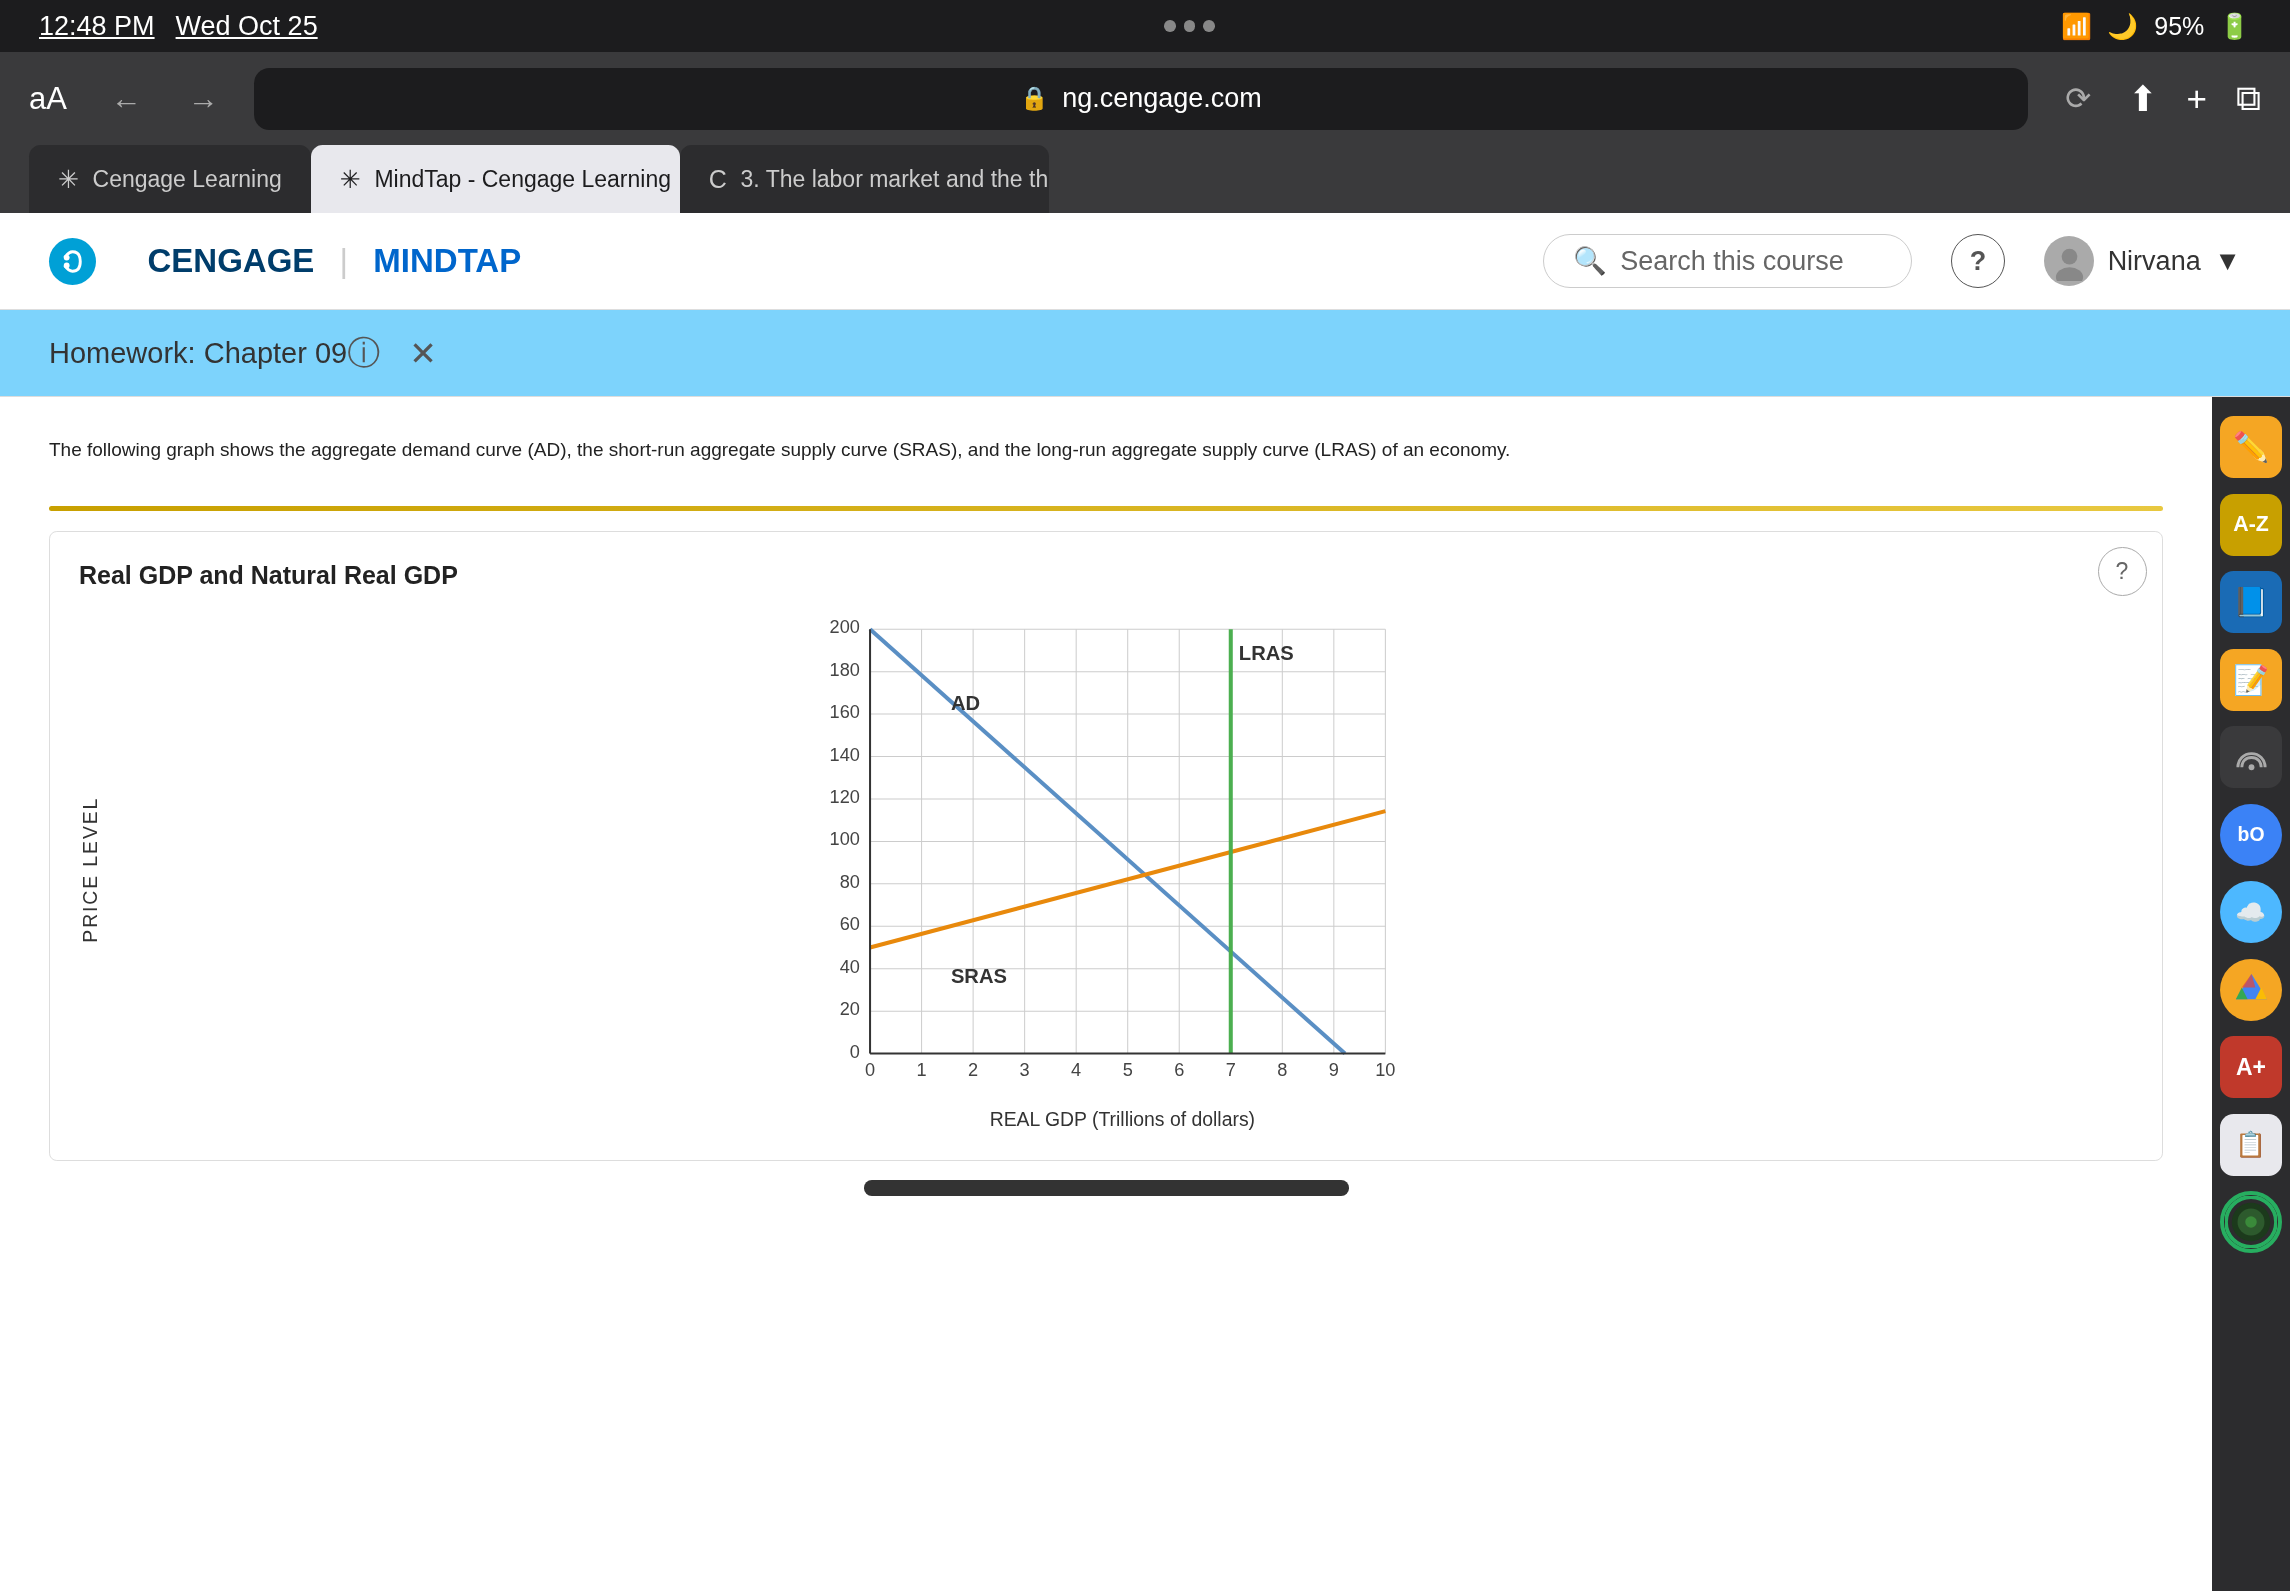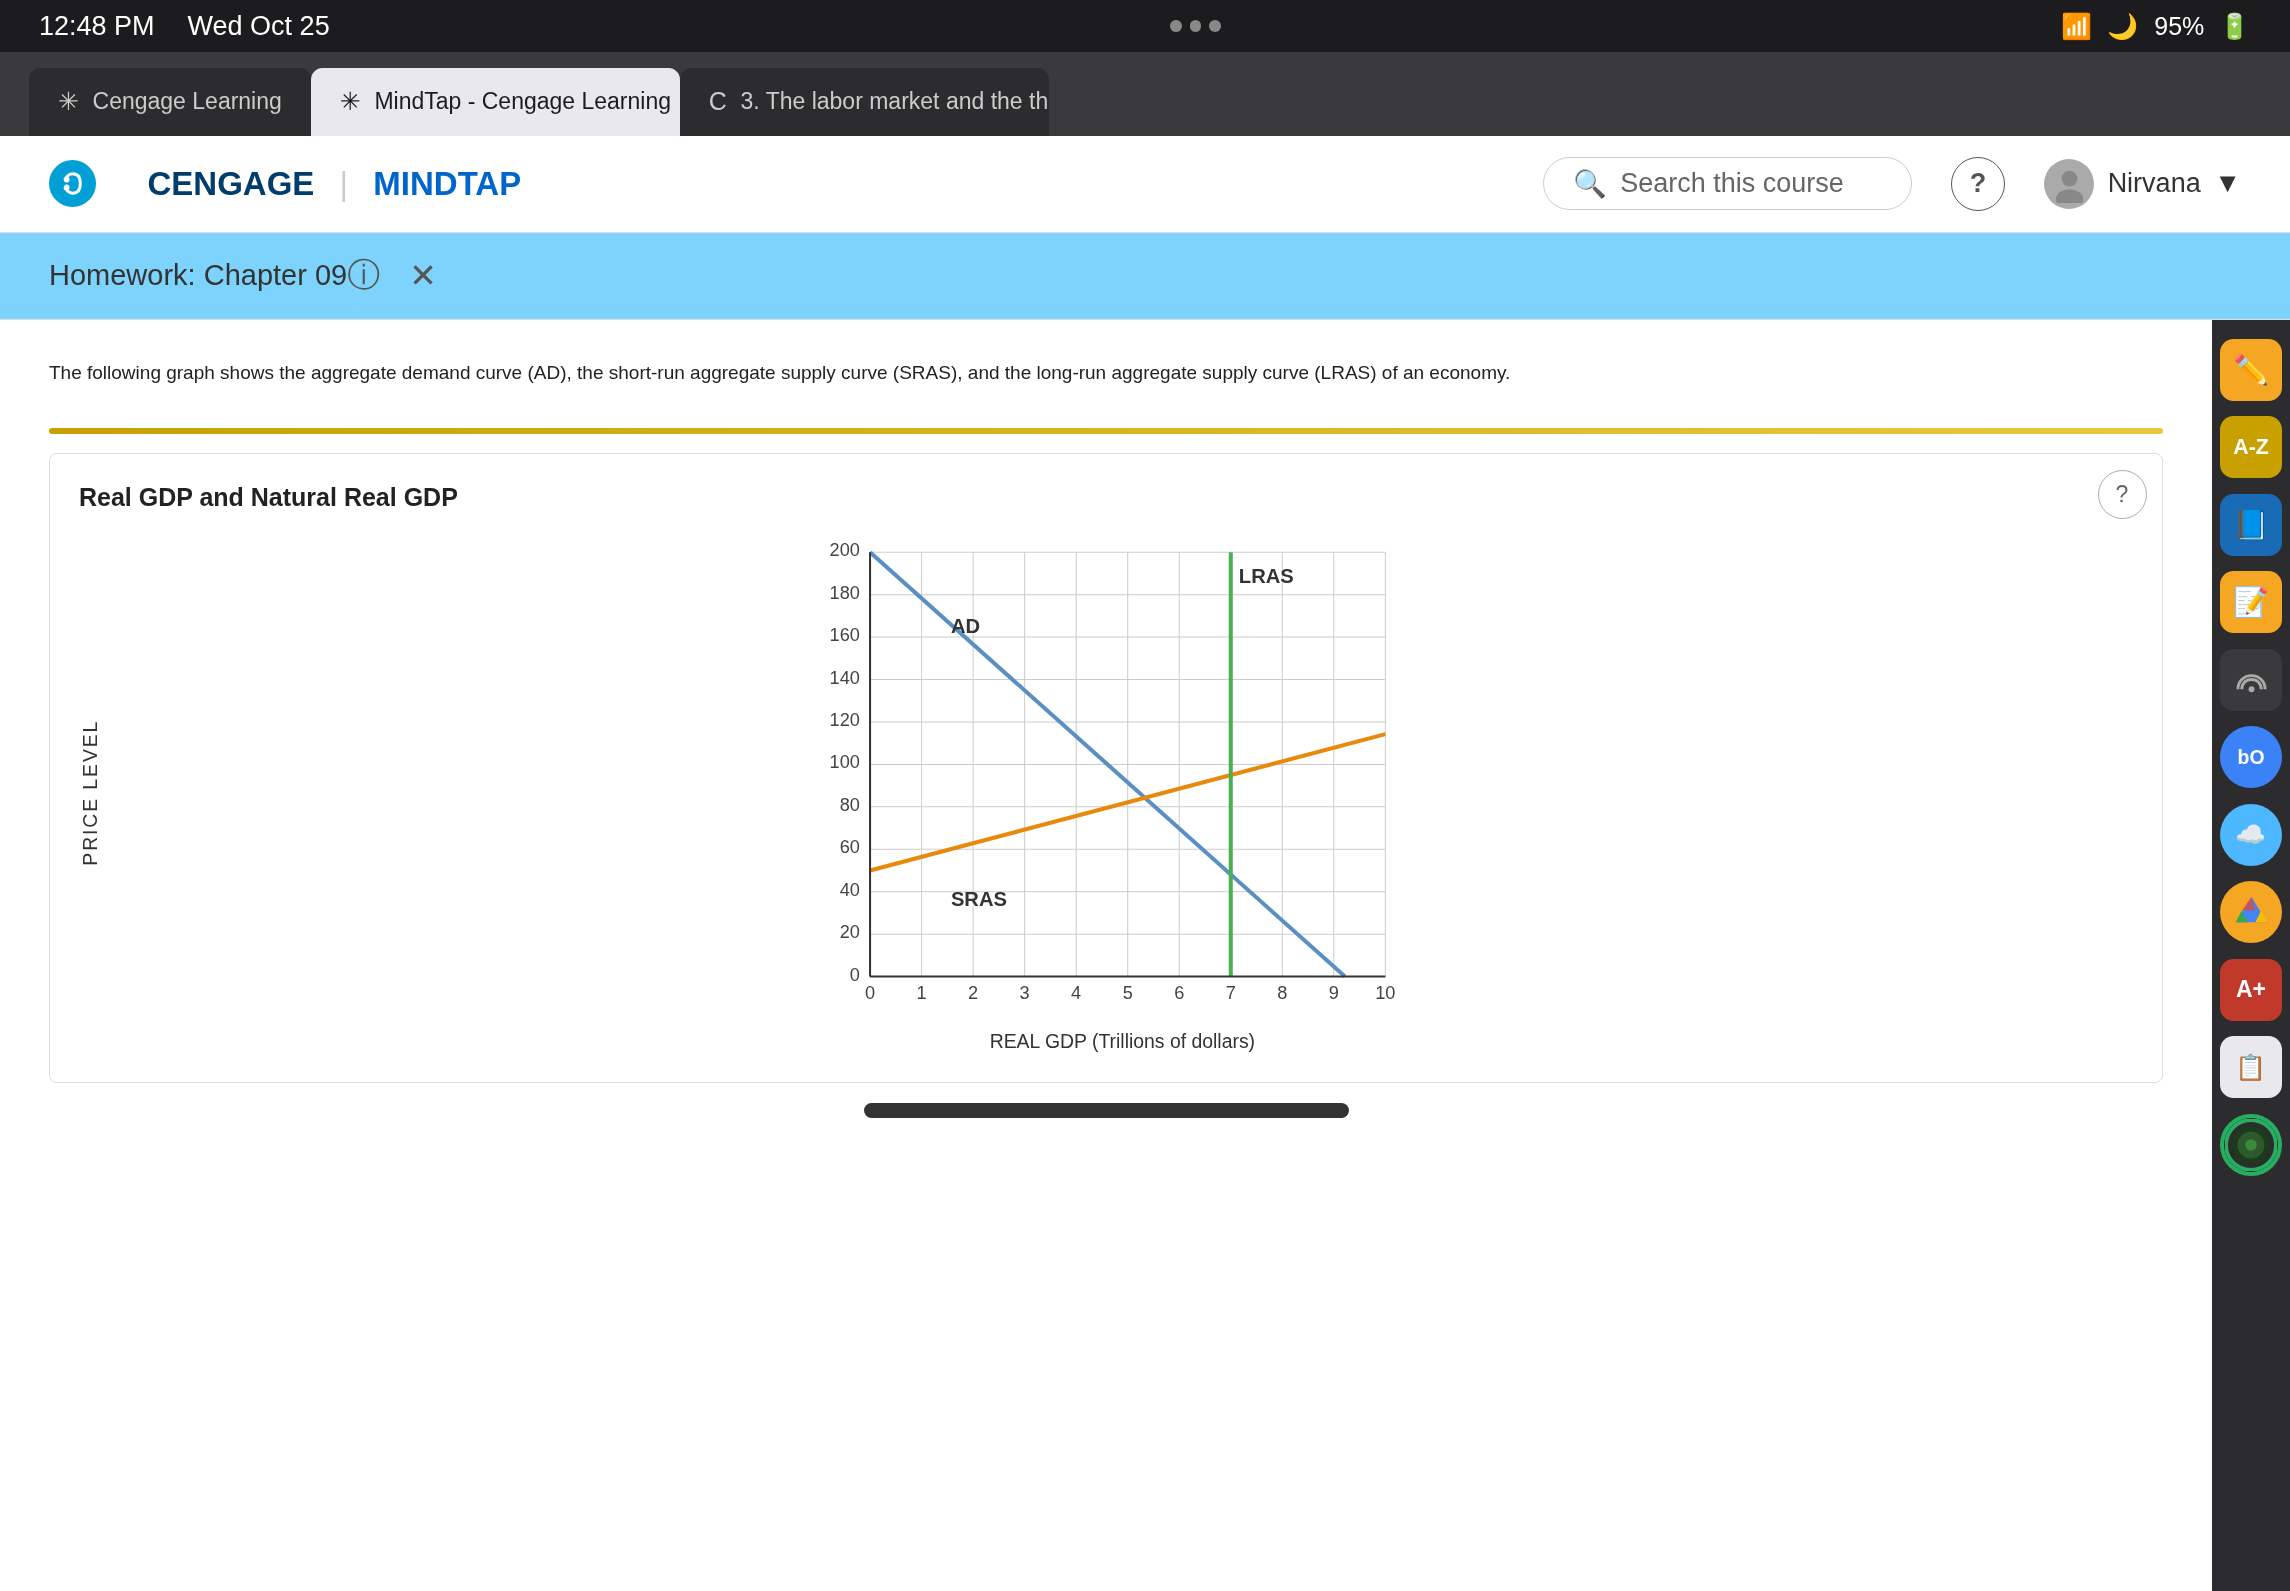--- a/index.html
+++ b/index.html
@@ -9,21 +9,21 @@
     .status-bar {
       background: #1c1c1e;
       color: white;
       height: 52px;
       display: flex;
       align-items: center;
       justify-content: space-between;
       padding: 0 39px;
       font-size: 27px;
     }
-    .status-bar-left { display: flex; align-items: flex-end; gap: 33px; }
+    .status-bar-left { display: flex; align-items: flex-end; gap: 21px; text-decoration: underline; }
     .status-bar-center { display: flex; gap: 7.8px; }
     .status-dot { width: 11.6px; height: 11.6px; background: #888; border-radius: 50%; }
     .status-bar-right { display: flex; align-items: center; gap: 15.5px; font-size: 25px; }
 
     
     .browser-chrome {
       background: #3a3a3c;
       padding: 15.5px 29px 0;
     }
     .browser-toolbar {
@@ -284,20 +284,35 @@
   </div>
   <div class="status-bar-right">
     <span>📶</span>
     <span>🌙</span>
     <span>95%</span>
     <span>🔋</span>
   </div>
 </div>
 
 <div class="browser-chrome">
+  <div class="browser-toolbar">
+    <span class="text-aa">aA</span>
+    <button class="browser-nav-btn">←</button>
+    <button class="browser-nav-btn">→</button>
+    <div class="address-bar">
+      <span class="lock-icon">🔒</span>
+      <span>ng.cengage.com</span>
+    </div>
+    <button class="refresh-btn">⟳</button>
+    <div class="browser-actions">
+      <button class="browser-action-btn">⬆</button>
+      <button class="browser-action-btn">+</button>
+      <button class="browser-action-btn">⧉</button>
+    </div>
+  </div>
   <div class="browser-tabs">
     <div class="tab">
       <span class="tab-icon">✳</span>
       <span>Cengage Learning</span>
     </div>
     <div class="tab active">
       <span class="tab-icon">✳</span>
       <span>MindTap - Cengage Learning</span>
 
     </div>

